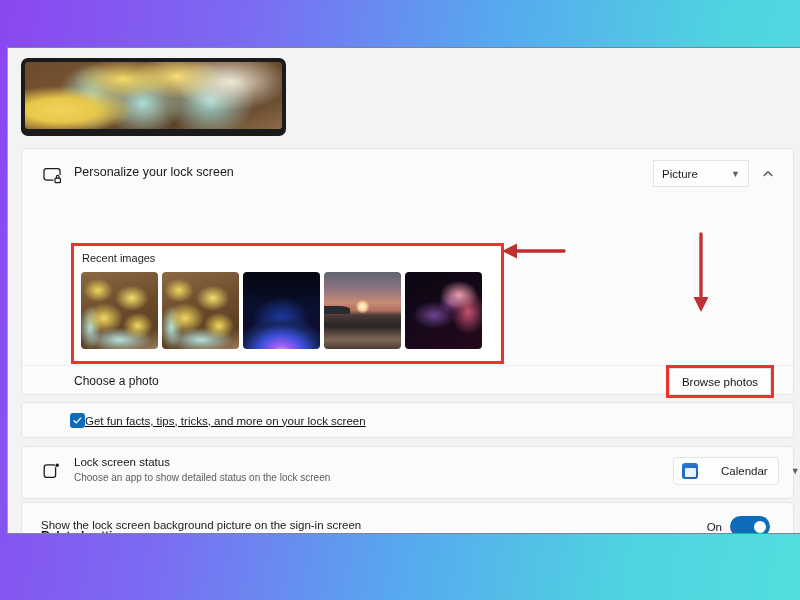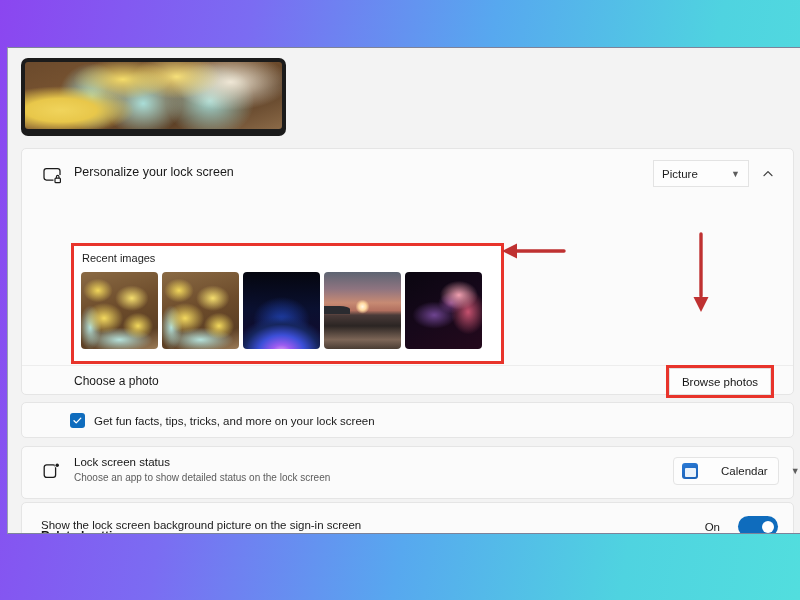--- a/index.html
+++ b/index.html
@@ -240,21 +240,21 @@
   }
 
   
   #card-funfacts { top: 354px; height: 36px; }
   #funfacts-inner {
     position: absolute;
     left: 48px;
     top: 10px;
     display: flex;
     align-items: center;
-    gap: 9px;
+    text-decoration: underline;
   }
   #funfacts-check {
     width: 15px;
     height: 15px;
     border-radius: 3px;
     background: #0f6cbd;
     display: flex;
     align-items: center;
     justify-content: center;
   }
@@ -293,22 +293,22 @@
   #calendar-label { font-size: 11.5px; color: #1c1c1c; flex: 1 1 auto; }
   #status-combo .chev { font-size: 9px; color: #5d5d5d; }
 
   
   #card-signin { top: 454px; height: 47px; }
   #signin-label {
     position: absolute; left: 19px; top: 16px;
     font-size: 11.5px; color: #1a1a1a;
   }
   #signin-right {
-    position: absolute; right: 15px; top: 13px;
-    display: flex; align-items: center; gap: 18px;
+    position: absolute; right: 23px; top: 13px;
+    display: flex; align-items: center; gap: 8px;
   }
   #signin-state { font-size: 11.5px; color: #1b1b1b; }
   #signin-toggle {
     width: 40px; height: 21px; border-radius: 11px;
     background: #0f6cbd; position: relative;
   }
   #signin-toggle::after {
     content: "";
     position: absolute; right: 4px; top: 4.5px;
     width: 12px; height: 12px; border-radius: 50%;

